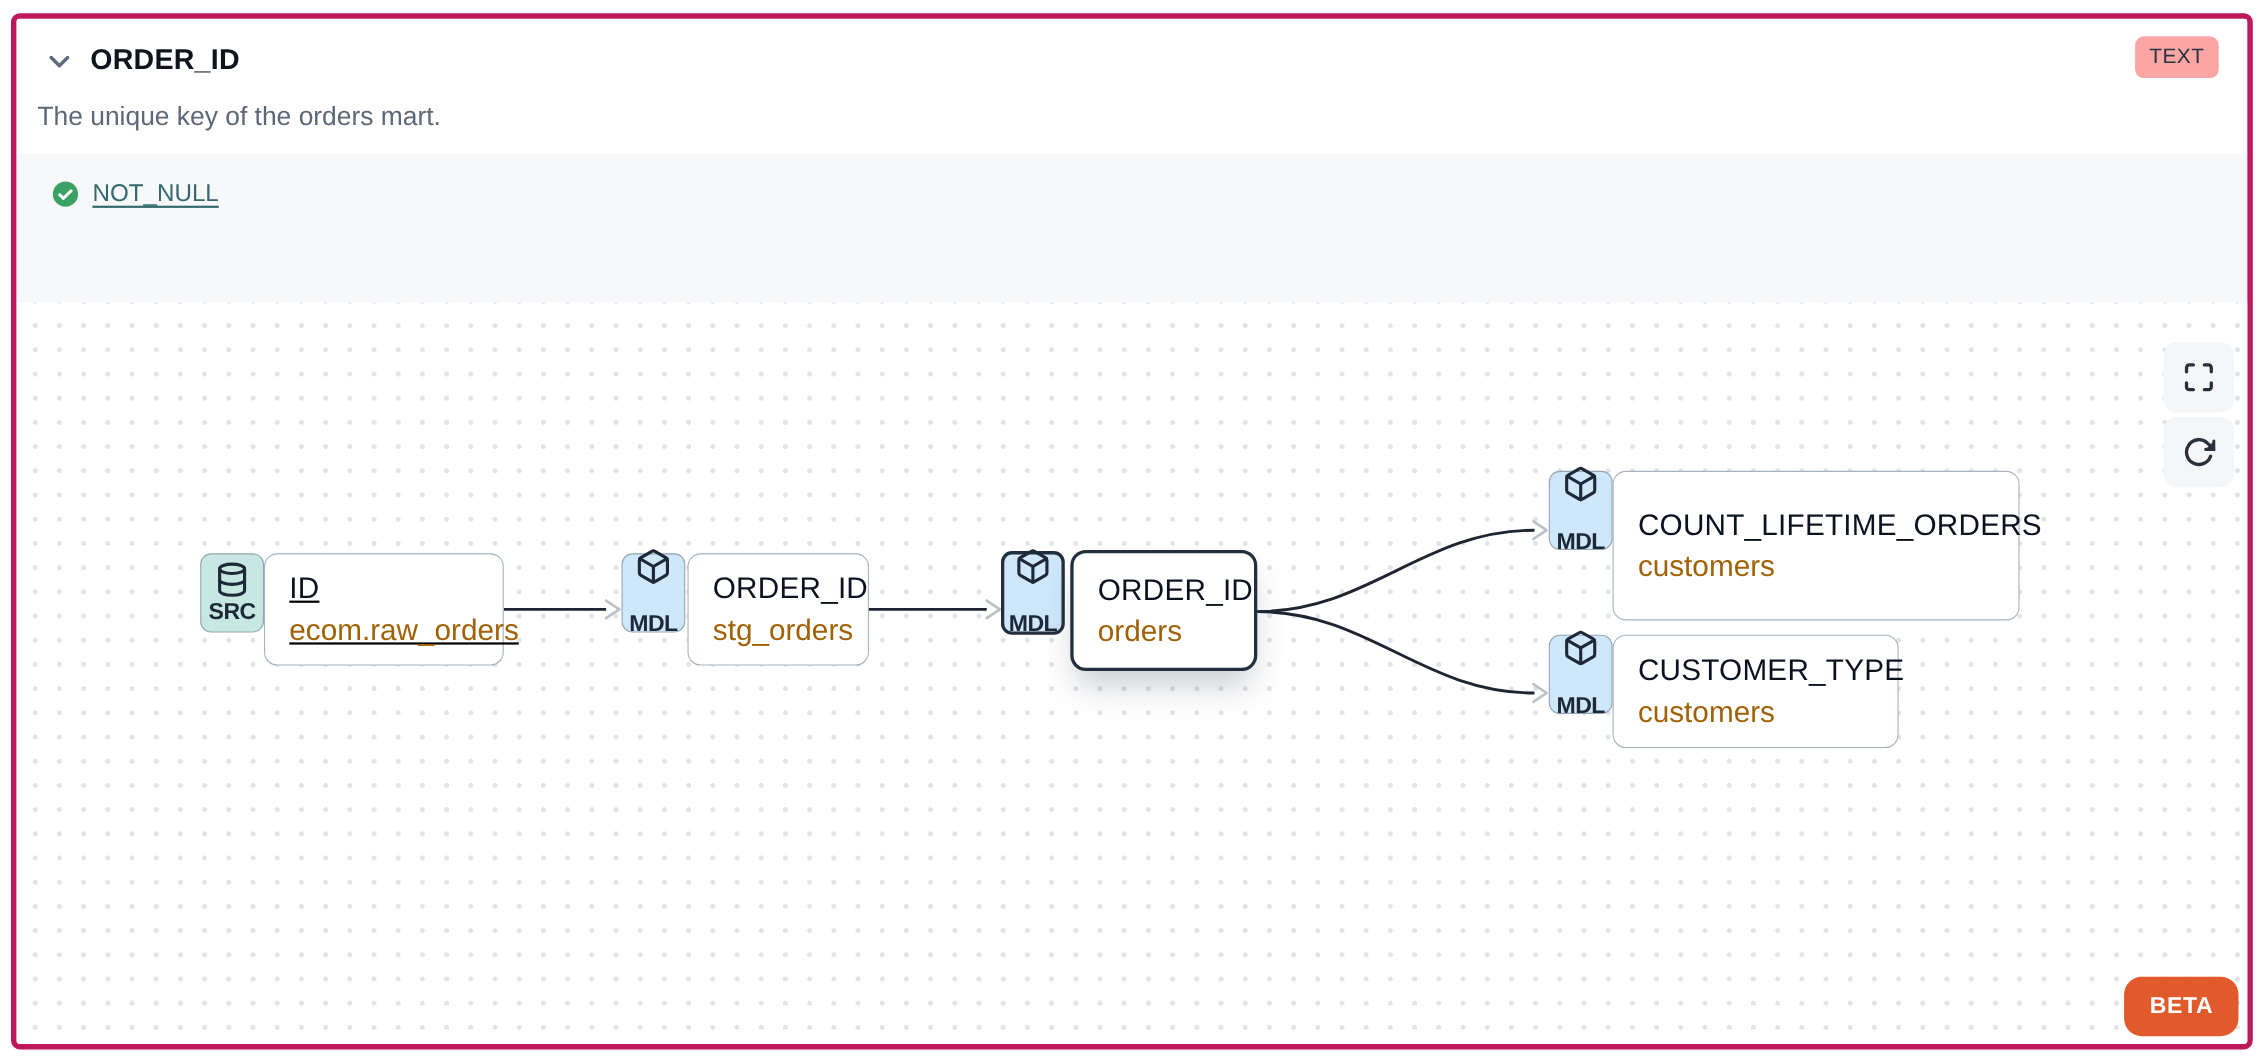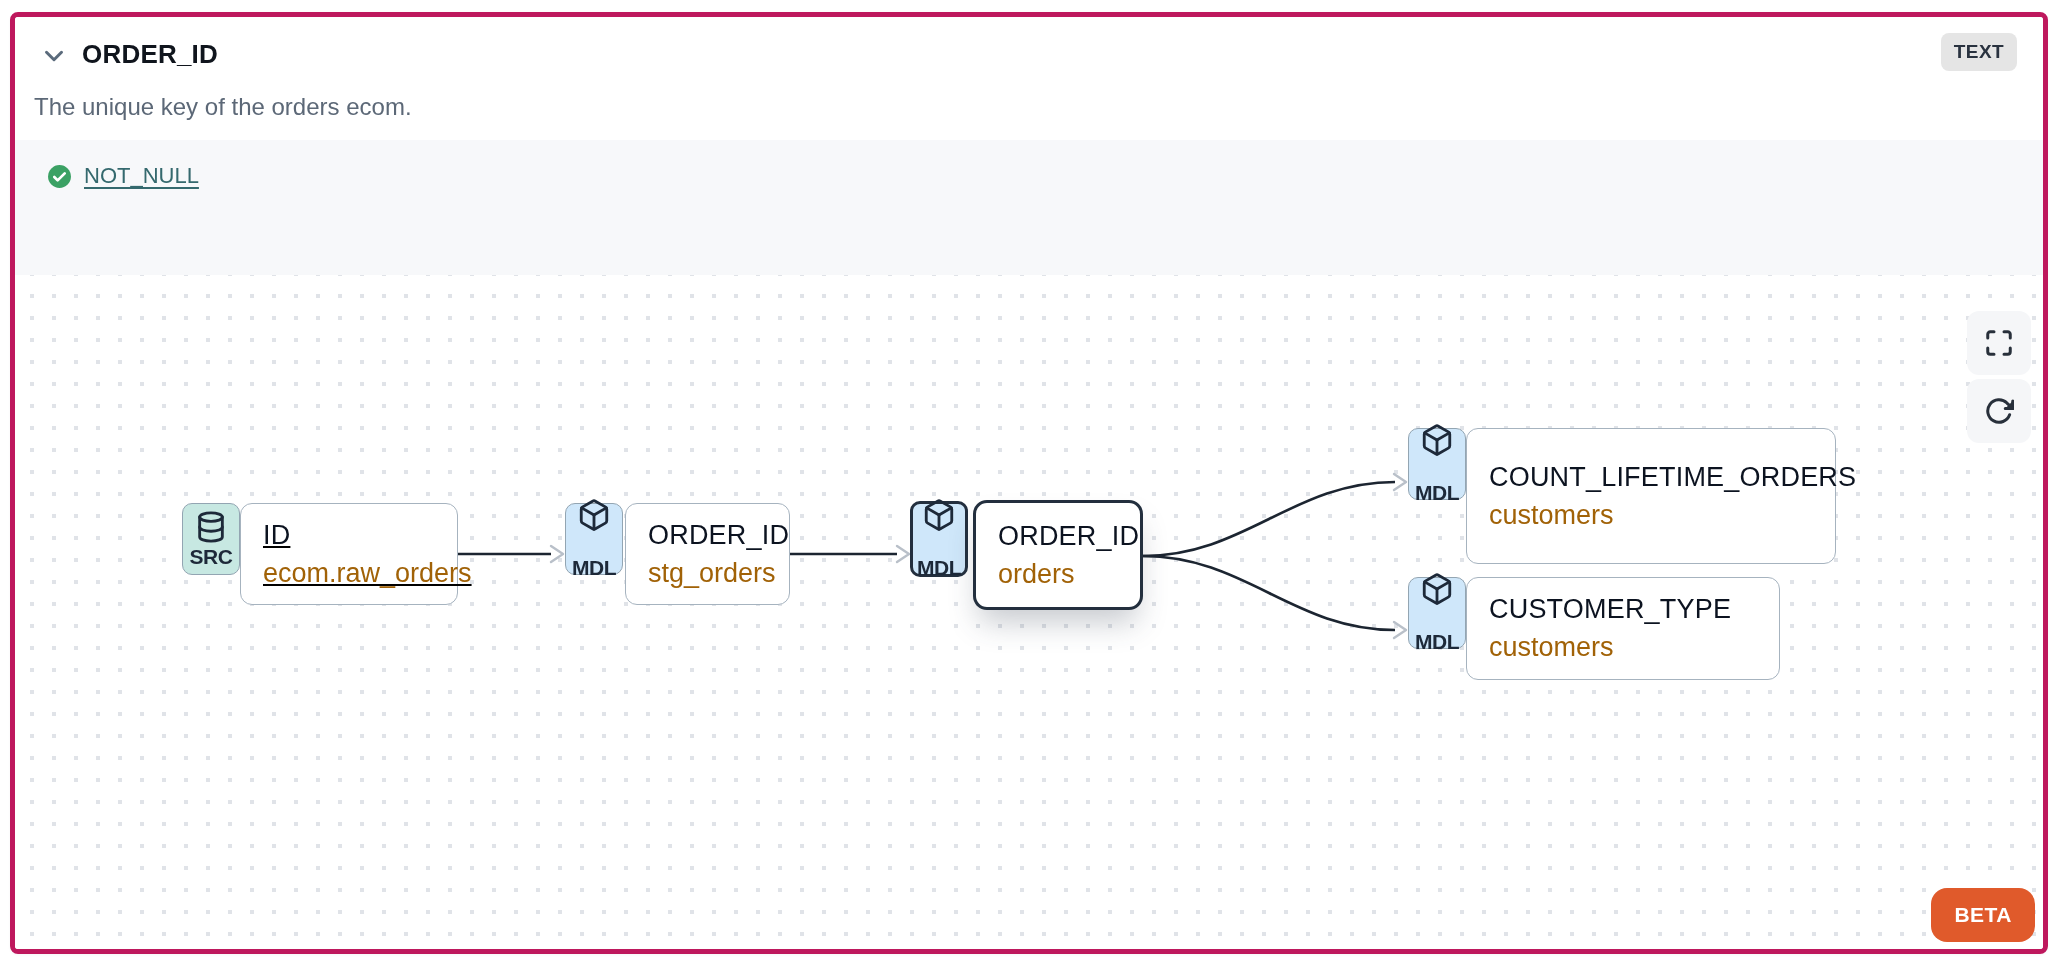--- a/index.html
+++ b/index.html
@@ -8,21 +8,21 @@
   .panel {
     position:absolute; left:10px; top:12px; width:2038px; height:942px;
     background:#ffffff; border:5px solid #be185d; border-radius:8px;
     box-shadow:0 1px 3px rgba(20,30,40,.04); overflow:hidden;
   }
 
   
   .header { position:absolute; left:0; top:0; width:100%; height:123px; background:#fff; }
   .collapse-btn { position:absolute; left:24px; top:22px; width:34px; height:34px; background:none; border:none; cursor:pointer; color:#5b6b7c; }
   .page-title { position:absolute; left:67px; top:22px; font-size:26px; font-weight:600; color:#10151d; letter-spacing:.2px; }
-  .type-badge { position:absolute; right:26px; top:16px; background:#e5e5e5; color:#29323f; border-radius:8px; padding:8px 13px; font-size:19px; font-weight:700; letter-spacing:.4px; }
+  .type-badge { position:absolute; right:26px; top:16px; background:#fca5a5; color:#29323f; border-radius:8px; padding:8px 13px; font-size:19px; font-weight:400; letter-spacing:.4px; }
   .description { position:absolute; left:19px; top:76px; font-size:24px; color:#5c6877; }
 
   
   .tests { position:absolute; left:0; top:123px; width:100%; height:135px; background:#f7f8fa; padding:18px 0 0 32px; display:flex; gap:23px; }
   .test-row { display:flex; align-items:center; gap:12px; height:36px; }
   .test-link { font-size:22px; font-weight:500; color:#35696e; text-decoration:underline; text-underline-offset:4px; cursor:pointer; }
 
   
   .canvas {
     position:absolute; left:0; top:258px; width:2038px; height:684px; background:#ffffff;
@@ -52,21 +52,21 @@
   
   .node-0 .n-badge { left:167px; top:228px; }
   .node-0 .n-card  { left:225px; top:228px; width:218px; height:102px;text-decoration:underline; }
   .node-1 .n-badge { left:550px; top:228px; }
   .node-1 .n-card  { left:610px; top:228px; width:165px; height:102px; }
   .node-2 .n-badge { left:895px; top:226px; height:76px; }
   .node-2 .n-card  { left:958px; top:225px; width:170px; height:110px; }
   .node-3 .n-badge { left:1393px; top:153px; }
   .node-3 .n-card  { left:1451px; top:153px; width:370px; height:136px; }
   .node-4 .n-badge { left:1393px; top:302px; }
-  .node-4 .n-card  { left:1451px; top:302px; width:314px; height:103px; }
+  .node-4 .n-card  { left:1451px; top:302px; width:260px; height:103px; }
 
   
   .canvas-controls { position:absolute; top:36px; right:22px; display:flex; flex-direction:column; gap:4px; }
   .ctrl-btn { width:64px; height:64px; background:#f5f6f8; border:none; border-radius:12px; display:flex; align-items:center; justify-content:center; color:#28303b; cursor:pointer; }
 
   .beta-badge {
     position:absolute; right:18px; bottom:17px; background:#e05a2b; color:#ffffff;
     border-radius:16px; padding:15px 23px; font-size:21px; font-weight:700; letter-spacing:.5px;
   }
 
@@ -80,21 +80,21 @@
   <div class="header">
     <button class="collapse-btn">
       <span>
         <svg width="30" height="30" viewBox="0 0 24 24" fill="none" stroke="currentColor" stroke-width="2.4" stroke-linecap="round" stroke-linejoin="round">
             <path d="M6 9l6 6 6-6"></path>
           </svg>
       </span>
     </button>
     <div class="page-title">ORDER_ID</div>
     <div class="type-badge">TEXT</div>
-    <div class="description">The unique key of the orders ecom.</div>
+    <div class="description">The unique key of the orders mart.</div>
   </div>
 
   <div class="tests">
     <div class="test-row">
       <span>
         <svg width="25" height="25" viewBox="0 0 24 24">
             <circle cx="12" cy="12" r="11" fill="#3ba164"></circle>
             <path d="M7 12.5l3.2 3.2L17 9" fill="none" stroke="#ffffff" stroke-width="2.6" stroke-linecap="round" stroke-linejoin="round"></path>
           </svg>
       </span>

